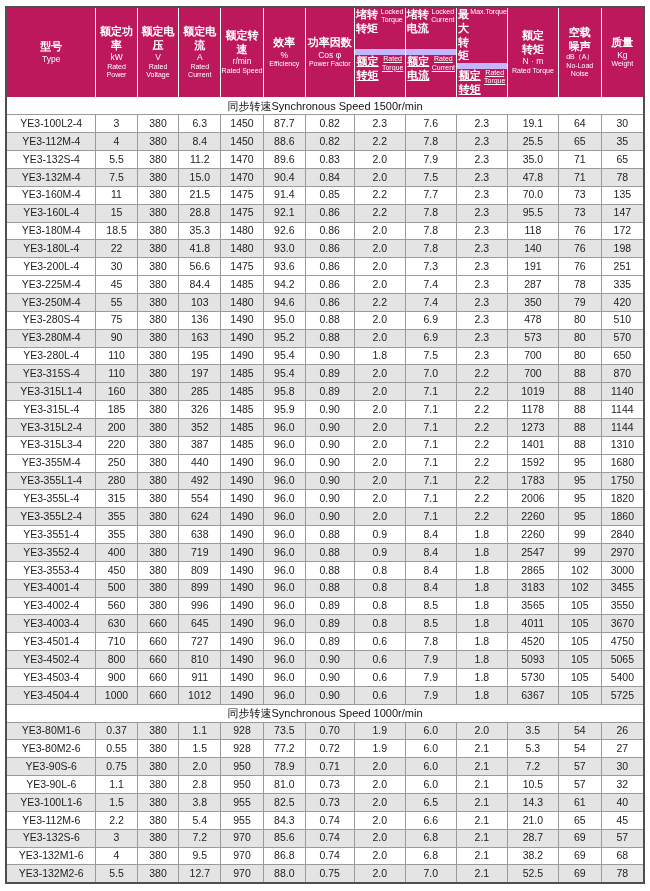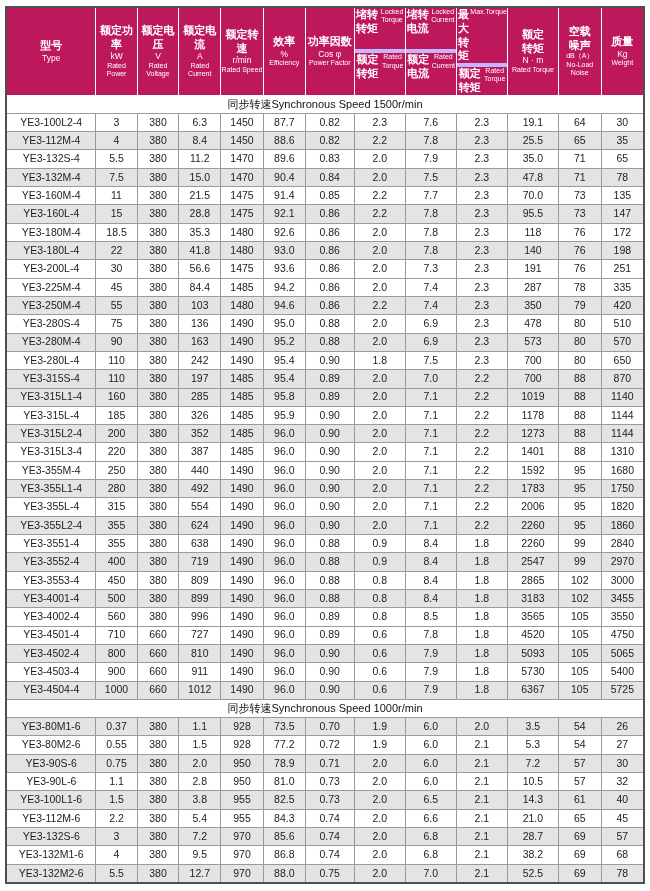--- a/index.html
+++ b/index.html
@@ -7,21 +7,21 @@
   .page { width:650px; height:891px; box-sizing:border-box; padding:6px 5px 0 5px; background:#fff; }
   table.spec { width:640px; height:878px; border-collapse:collapse; table-layout:fixed; border:2px solid #4f4f4f; }
   thead tr { height:57px; }
   th { background:#be185d; color:#fff; border:1px solid #ffffff; padding:0; vertical-align:middle; font-weight:normal; overflow:hidden;margin-top:44px; }
   th .zh   { font-size:11px; font-weight:bold; line-height:1.25; }
   th .unit { font-size:8.5px; font-weight:normal; line-height:1.25; }
   th .en   { font-size:7px; line-height:1.2; }
   th .ty   { font-size:8.5px; line-height:1.3;text-align:center; }
   .ratio-wrap { display:flex; flex-direction:column; height:100%; }
   .ratio-wrap .half { flex:1; display:flex; flex-direction:row; }
-  .ratio-wrap .half + .half { border-top:4px solid #c4b5fd; }
+  .ratio-wrap .half + .half { border-top:6px solid #c4b5fd;text-decoration:underline; }
   tbody tr { height:17.45px; }
   tbody td { border:1px solid #9a9a9a; background:#ffffff; font-size:10.5px; color:#1c1c1c; text-align:center; padding:0; line-height:1.1; overflow:hidden; white-space:nowrap; }
   tbody tr.gray td { background:#e4e4e4; }
   tbody tr.section td { background:#ffffff; font-size:11px; color:#111; }
 </style>
 </head>
 <body>
 
 <div class="page">
   <table class="spec">
@@ -328,21 +328,21 @@
           <td>6.9</td>
           <td>2.3</td>
           <td>573</td>
           <td>80</td>
           <td>570</td>
         </tr>
         <tr>
           <td>YE3-280L-4</td>
           <td>110</td>
           <td>380</td>
-          <td>242</td>
+          <td>195</td>
           <td>1490</td>
           <td>95.4</td>
           <td>0.90</td>
           <td>1.8</td>
           <td>7.5</td>
           <td>2.3</td>
           <td>700</td>
           <td>80</td>
           <td>650</td>
         </tr>
@@ -548,20 +548,35 @@
           <td>996</td>
           <td>1490</td>
           <td>96.0</td>
           <td>0.89</td>
           <td>0.8</td>
           <td>8.5</td>
           <td>1.8</td>
           <td>3565</td>
           <td>105</td>
           <td>3550</td>
+        </tr>
+        <tr class="gray">
+          <td>YE3-4003-4</td>
+          <td>630</td>
+          <td>660</td>
+          <td>645</td>
+          <td>1490</td>
+          <td>96.0</td>
+          <td>0.89</td>
+          <td>0.8</td>
+          <td>8.5</td>
+          <td>1.8</td>
+          <td>4011</td>
+          <td>105</td>
+          <td>3670</td>
         </tr>
         <tr>
           <td>YE3-4501-4</td>
           <td>710</td>
           <td>660</td>
           <td>727</td>
           <td>1490</td>
           <td>96.0</td>
           <td>0.89</td>
           <td>0.6</td>

